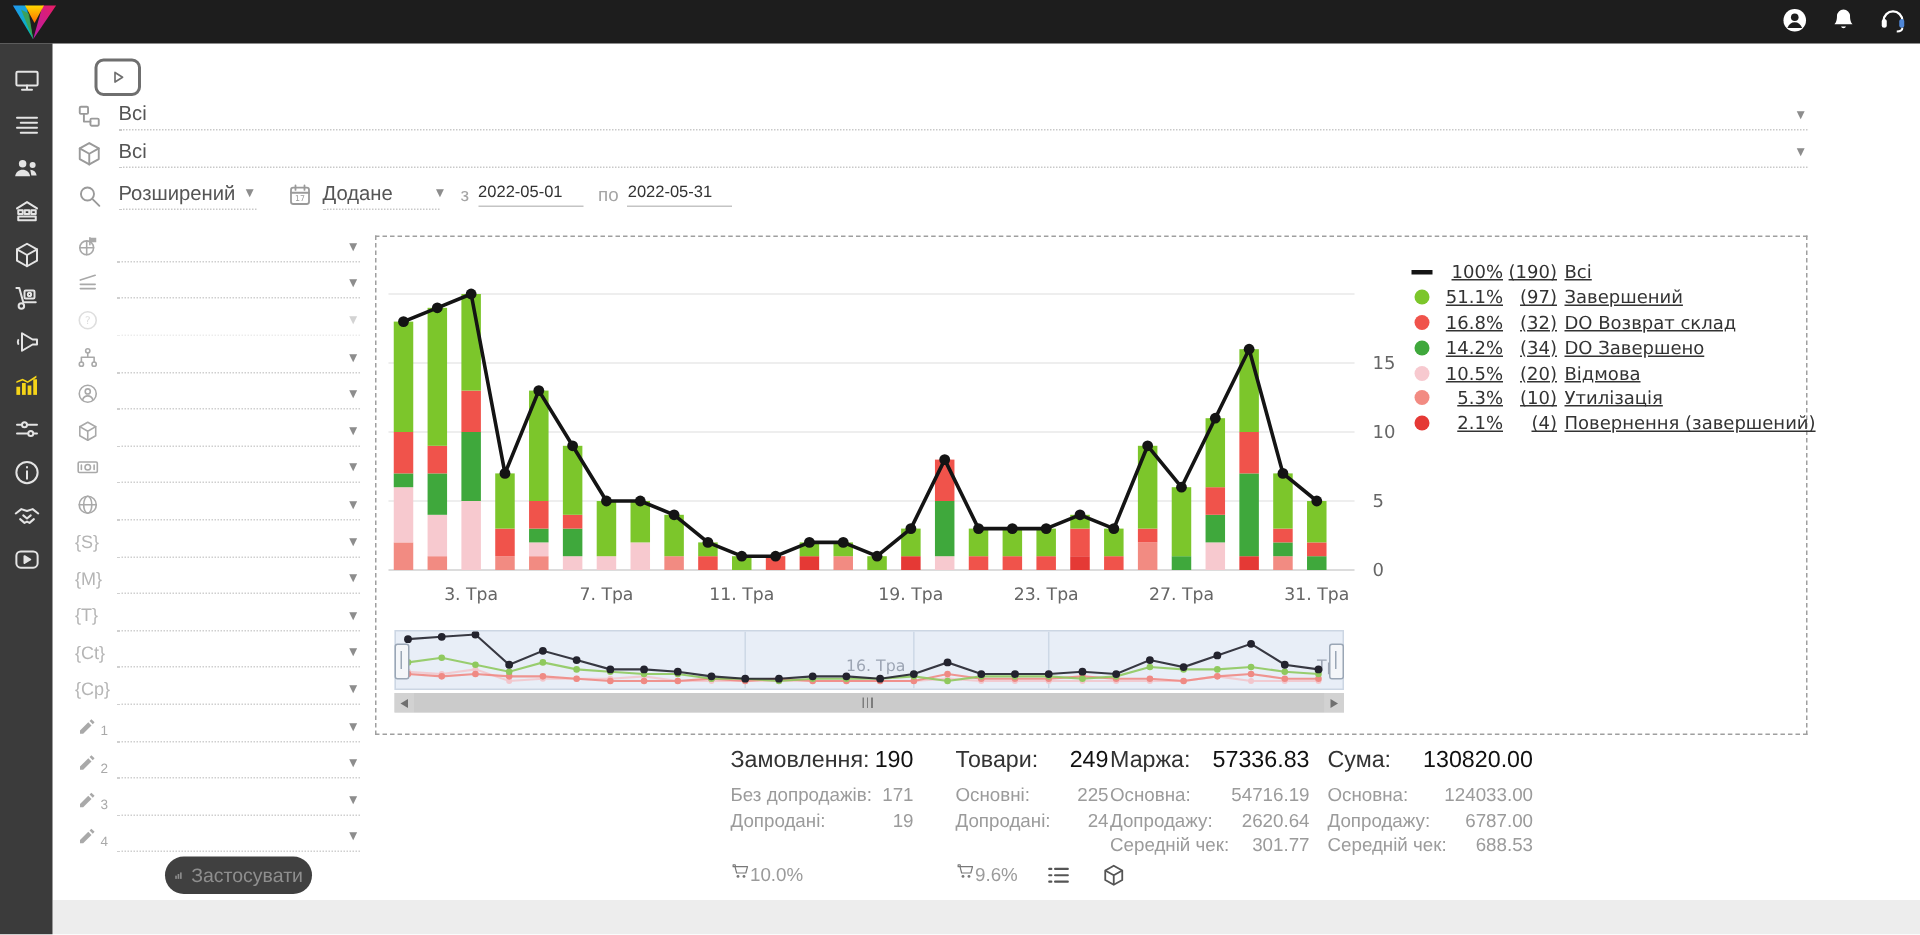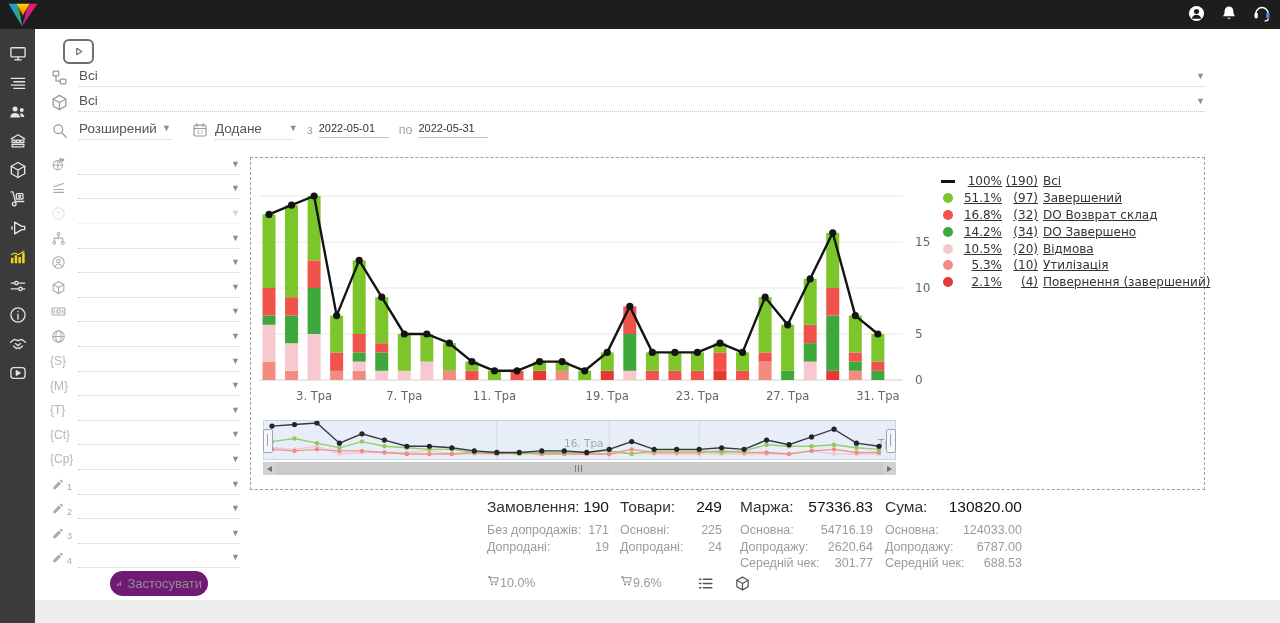--- a/index.html
+++ b/index.html
@@ -34,21 +34,21 @@
   .filter-row{height:24.6px;display:flex;align-items:center;}
   .filter-row .fi{width:22px;display:flex;justify-content:flex-start;align-items:center;color:#a9a9a9;
                   font-size:12px;position:relative;}
   .filter-row .fsel{flex:1;margin-left:6px;border-bottom:1px dotted #cfcfcf;height:20px;display:flex;
                     align-items:center;justify-content:flex-end;cursor:pointer;}
   .filter-row.disabled{opacity:.38;}
   .sub-num{font-size:9px;color:#a9a9a9;margin-left:1px;position:relative;top:3px;}
   .tagtxt{font-size:12px;color:#b5b5b5;letter-spacing:0px;}
 
   .apply-btn{position:absolute;left:110px;top:571px;width:98px;height:25px;border:none;border-radius:13px;
-             background:#701a75;color:#8e8e8e;font-size:13px;display:flex;align-items:center;gap:5px;
+             background:#404040;color:#8e8e8e;font-size:13px;display:flex;align-items:center;gap:5px;
              justify-content:center;cursor:pointer;font-family:"Liberation Sans",sans-serif;}
 
   .chart-panel{position:absolute;left:250px;top:157px;width:955px;height:333px;border:1px dashed #9f9f9f;
                box-sizing:border-box;background:#fff;}
   .plot-wrap{position:absolute;left:4px;top:4px;}
   .legend{position:absolute;left:690px;top:15px;font-size:12px;color:#333;
           font-family:"DejaVu Sans","Liberation Sans",sans-serif;text-decoration:underline;}
   .legend-row{display:flex;align-items:center;height:16.8px;cursor:pointer;white-space:nowrap;}
   .legend-marker{width:14px;display:flex;justify-content:center;margin-right:5px;flex:0 0 auto;}
   .legend-pct{width:42px;text-align:right;}
@@ -868,21 +868,21 @@
         <span><svg width="13" height="12" viewBox="0 0 24 24">
             <g fill="#787878">
               <path d="M2.5 3h2.6l.6 2.5h16l-2.3 8.5H7.2L5 5.5H2.5z" stroke="#787878" stroke-width="1.6" fill="none" stroke-linejoin="round"></path>
               <circle cx="9" cy="18.5" r="1.9"></circle>
               <circle cx="17" cy="18.5" r="1.9"></circle>
             </g>
           </svg></span>
         <span>10.0%</span>
       </div>
     </div>
-    <div class="stats-col" style="left: 620px; top: 498px; width: 102px;">
+    <div class="stats-col" style="left: 637px; top: 498px; width: 102px;">
       <div class="stats-title">
         <span>Товари:</span>
         <span class="v">249</span>
       </div>
       <div class="stats-row">
         <span>Основні:</span>
         <span>225</span>
       </div>
       <div class="stats-row">
         <span>Допродані:</span>

